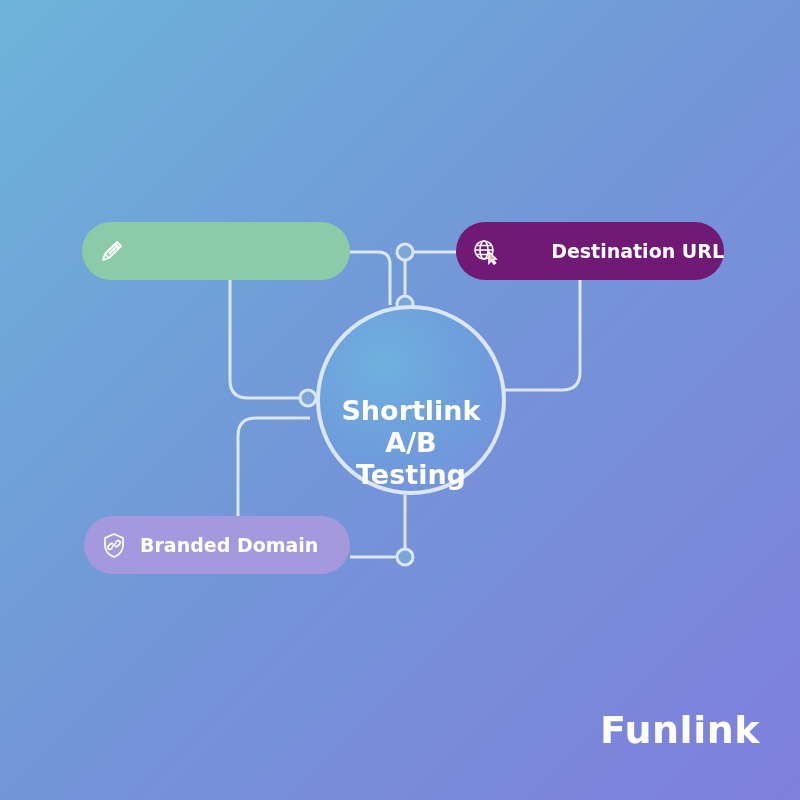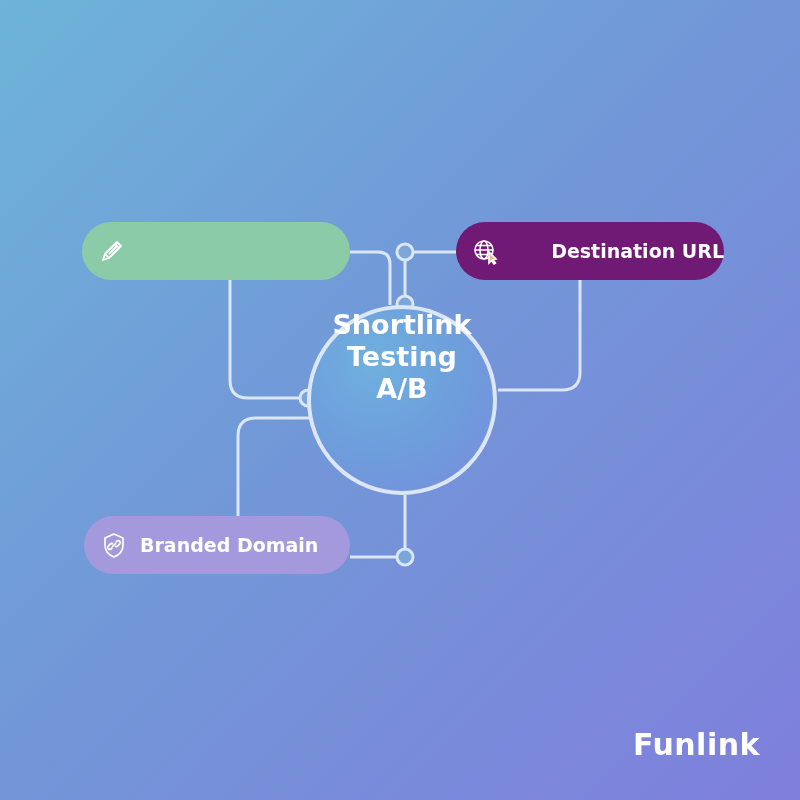--- a/index.html
+++ b/index.html
@@ -14,30 +14,30 @@
     display:flex; align-items:center; color:#fff;
     font-weight:bold; font-size:19px; box-sizing:border-box;
     padding-left:16px;
   }
   .pill .ico { width:28px; height:28px; margin-right:12px; display:flex; }
   .pill .ico svg { width:28px; height:28px; }
   #slug { left:82px; top:222px; width:268px; background:#8ccba8; }
   #dest { left:456px; top:222px; width:268px; background:#701a75;justify-content:space-between; }
   #brand { left:84px; top:516px; width:266px; background:#a499dc; }
   .hub {
-    position:absolute; left:307px; top:305px; width:190px; height:190px;
+    position:absolute; left:316px; top:305px; width:190px; height:190px;
     border-radius:50%; box-sizing:border-box;
     border:4px solid #dbe6f6;
     background: radial-gradient(circle at 35% 30%, #6fb0de 0%, #6e9cdc 55%, #7a8cdc 100%);
-    display:flex; align-items:flex-start; justify-content:center; text-align:center;
+    display:flex; align-items:flex-end; justify-content:center; text-align:center;
     color:#fff; font-weight:bold; font-size:27px; line-height:32px;
   }
   .logo {
-    position:absolute; right:40px; bottom:38px; color:#fff;
-    font-family:"DejaVu Sans", sans-serif; font-weight:bold; font-size:30px; letter-spacing:0.5px;
+    position:absolute; right:40px; bottom:48px; color:#fff;
+    font-family:"DejaVu Sans", sans-serif; font-weight:bold; font-size:38px; letter-spacing:0.5px;
   }
 </style>
 </head>
 <body>
 
 <svg class="wires" viewBox="0 0 800 800">
   <g fill="none" stroke="#dbe6f6" stroke-width="3">
 
     <path d="M350 252 H378 Q390 252 390 264 V305"></path>
 
@@ -92,18 +92,18 @@
         <path d="M15.5 11.5 l1.5 -1.5 a2 2 0 0 1 2.8 2.8 l-2 2 a2 2 0 0 1 -2.8 0"></path>
         <path d="M12 16 L16 12"></path>
       </svg>
   </span>
   <span>Branded Domain</span>
 </div>
 
 <div class="hub">
   <div>
     <div>Shortlink</div>
+    <div>A/B</div>
     <div>Testing</div>
-    <div>A/B</div>
   </div>
 </div>
 
 <div class="logo">Funlink</div>
 
 </body></html>

